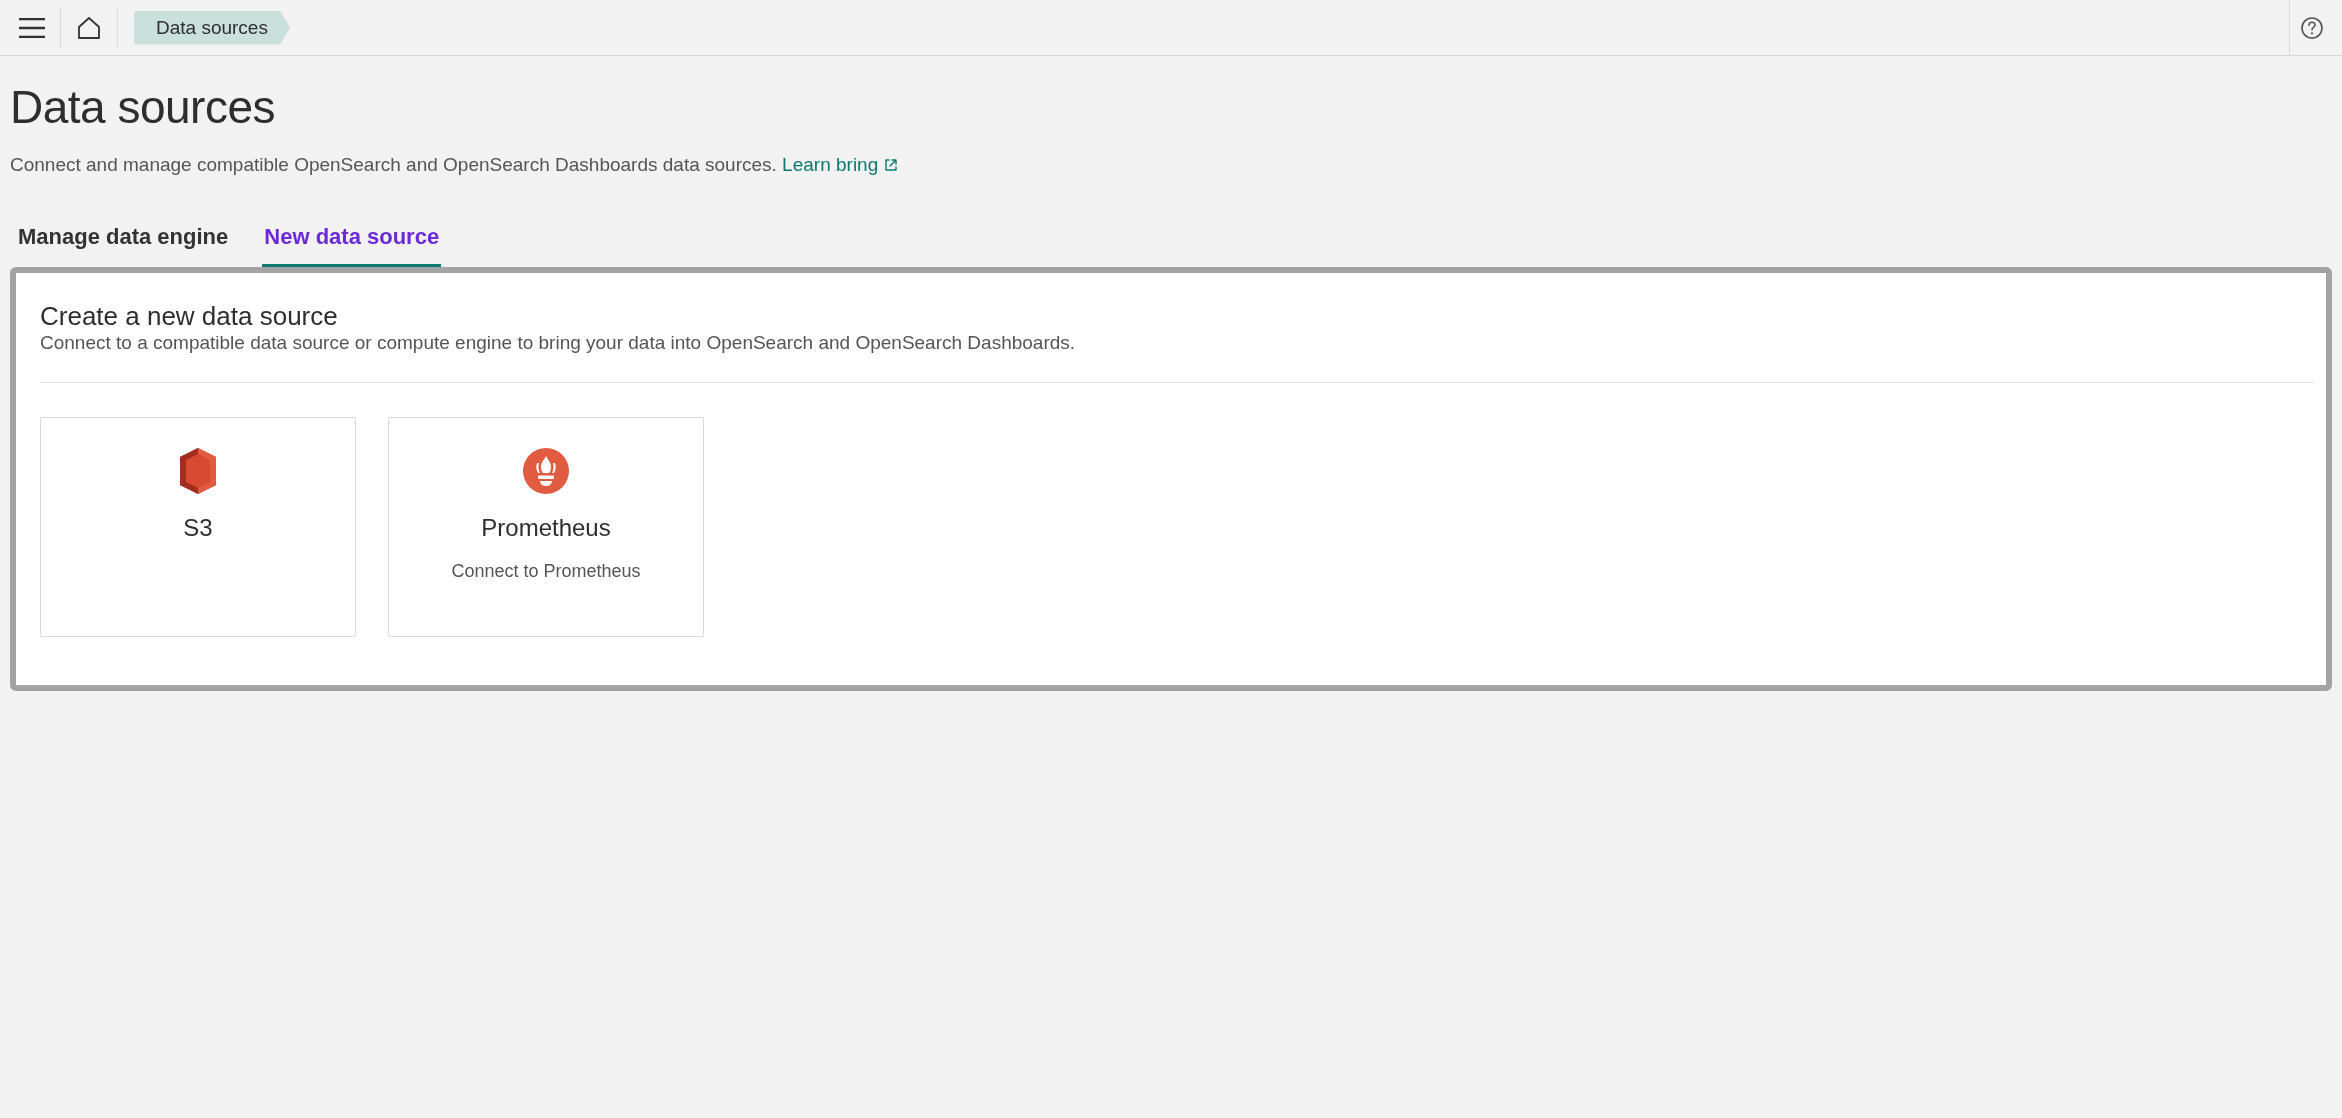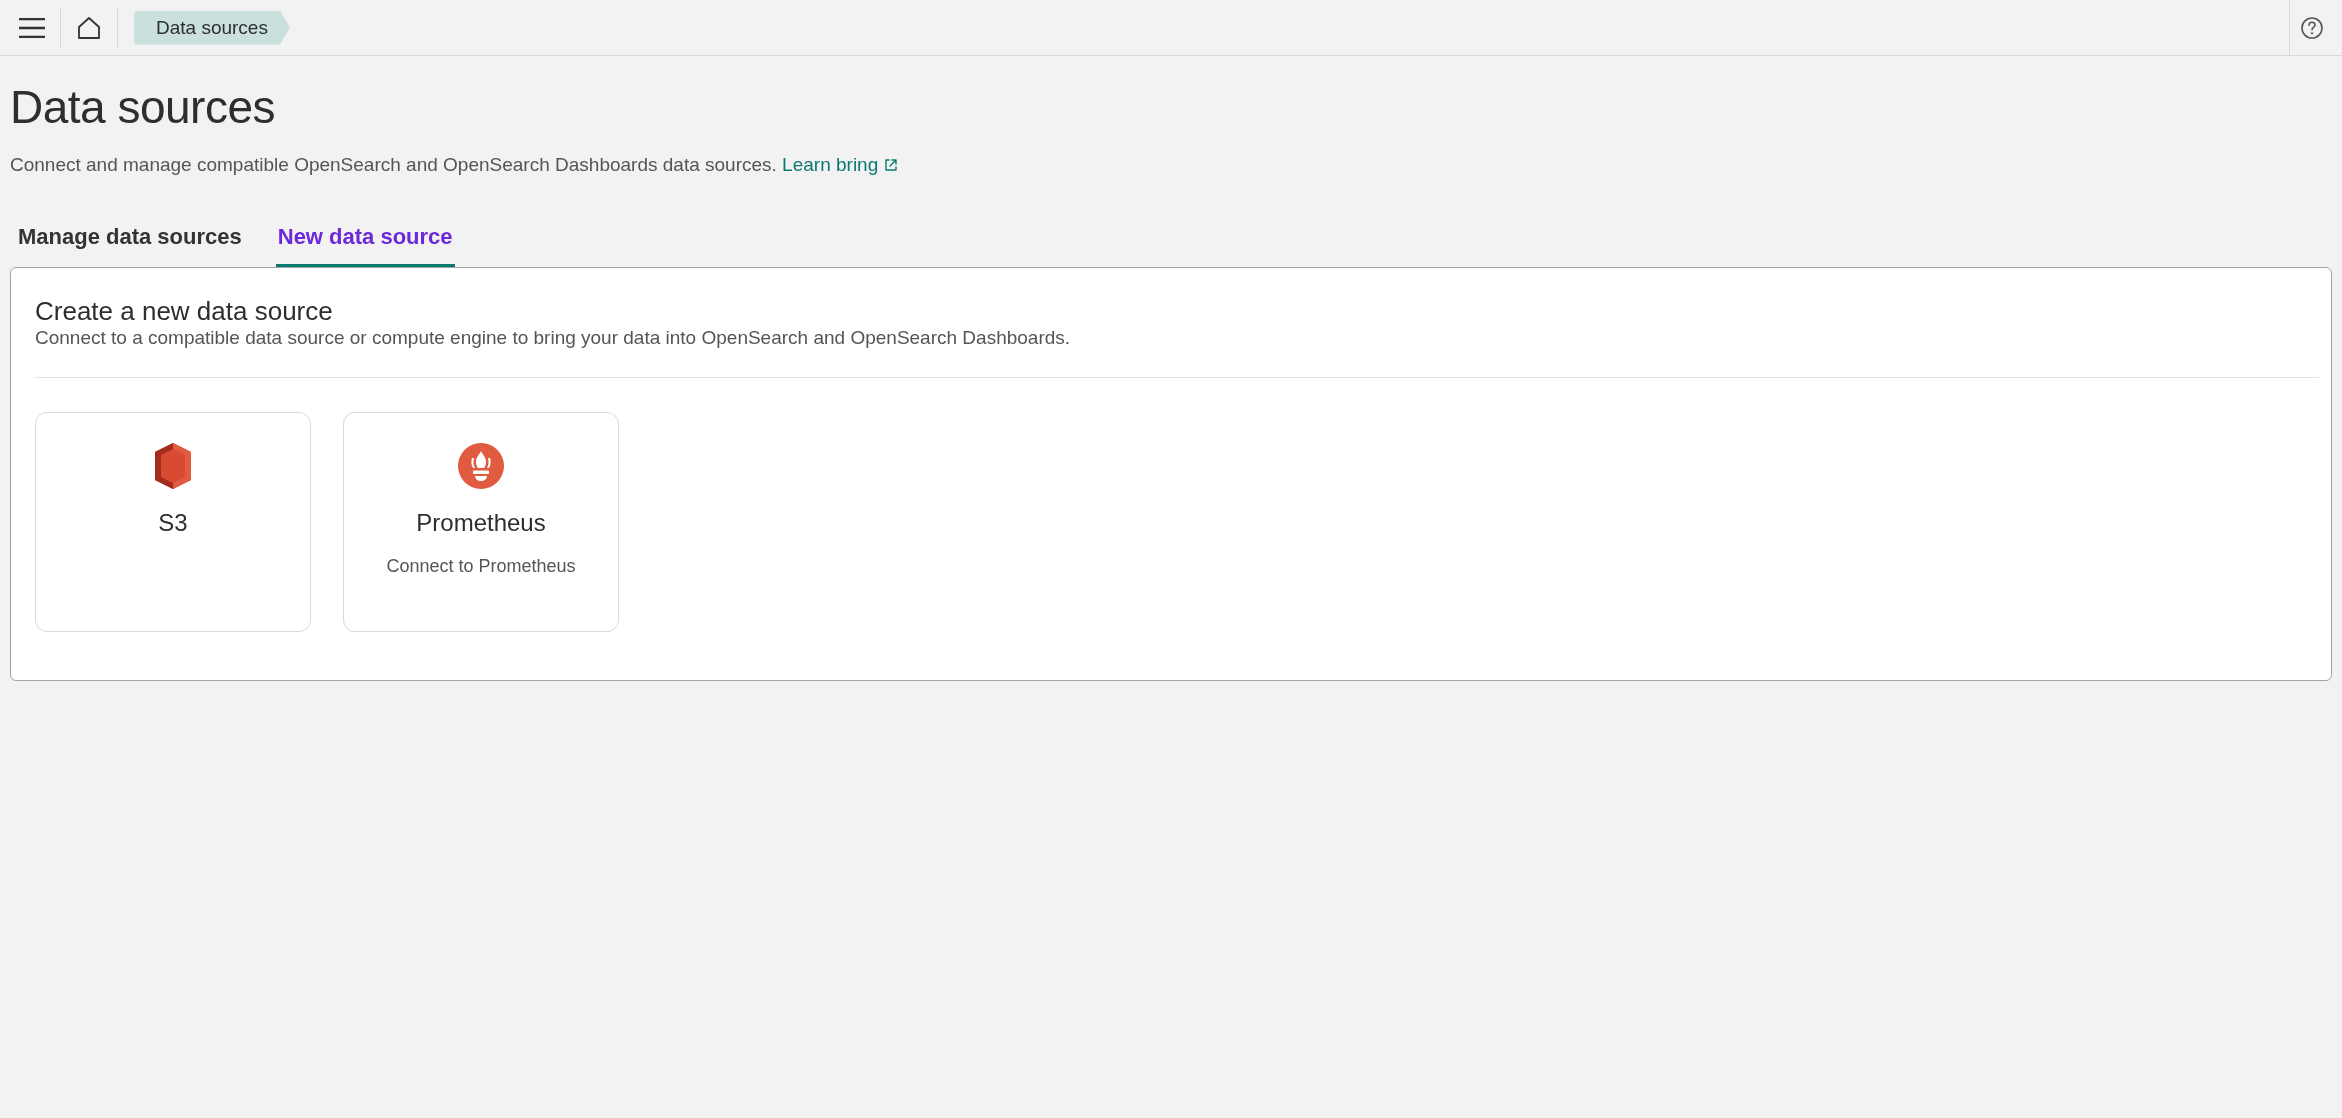--- a/index.html
+++ b/index.html
@@ -77,21 +77,21 @@
     border-bottom: 3px solid transparent;
   }
   .tab.active {
     color: #6d28d9;
     border-bottom-color: #0a7a6f;
   }
 
   .panel {
     margin-top: 0px;
     background: #fff;
-    border: 1px solid #a3a3a3;
+    border: 6px solid #a3a3a3;
     border-radius: 6px;
     padding: 28px 12px 48px 24px;
   }
   .panel-title {
     font-size: 26px;
     font-weight: 500;
     color: #2e2e2e;
   }
   .panel-subtitle {
     font-size: 19px;
@@ -101,24 +101,24 @@
     margin-top: 28px;
     border: none;
     border-top: 1px solid #e3e3e3;
   }
   .cards {
     margin-top: 34px;
     display: flex;
     gap: 32px;
   }
   .card {
-    width: 276px;
+    width: 316px;
     min-height: 220px;
     border: 1px solid #d9d9d9;
-    border-radius: 12px;
+    border-radius: 2px;
     padding: 24px 20px 28px 20px;
     text-align: center;
     cursor: pointer;
     background: #fff;
   }
   .card-icon {
     height: 50px;
     display: flex; align-items: center; justify-content: center;
     margin-bottom: 18px;
     margin-top: 4px;
@@ -181,21 +181,21 @@
       <span>Learn bring</span>
       <span>
         <svg width="14" height="14" viewBox="0 0 14 14">
             <path d="M5 2H2v10h10V9M8 2h4v4M12 2 6 8" fill="none" stroke="#0a7a6f" stroke-width="1.4" stroke-linecap="round" stroke-linejoin="round"></path>
           </svg>
       </span>
     </a>
   </p>
 
   <div class="tabs">
-    <div class="tab">Manage data sources</div>
+    <div class="tab">Manage data engine</div>
     <div class="tab active">New data source</div>
   </div>
 
   <div class="panel">
     <h2 class="panel-title">Create a new data source</h2>
     <p class="panel-subtitle">Connect to a compatible data source or compute engine to bring your data into OpenSearch and OpenSearch Dashboards.</p>
     <hr class="panel-divider">
     <div class="cards">
 
       <div class="card">

